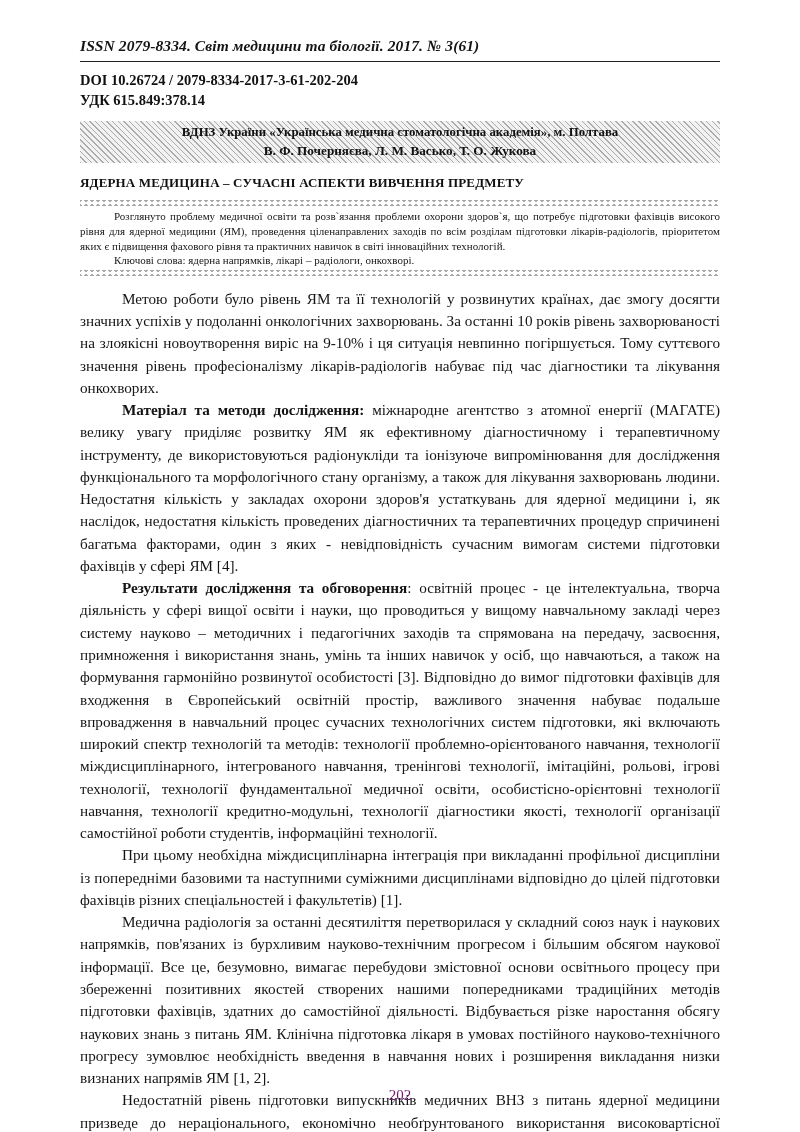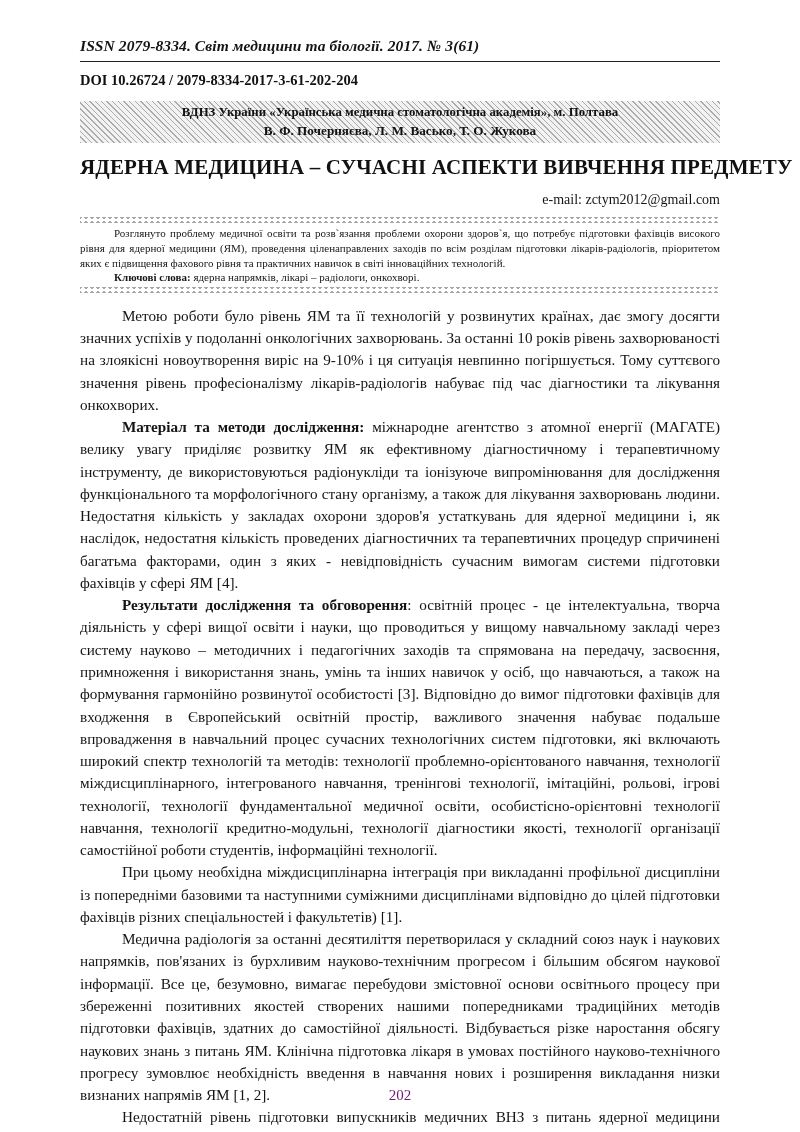--- a/index.html
+++ b/index.html
@@ -67,23 +67,23 @@
         rgba(255,255,255,0) 4px
       );
     background-color: #f2f2f2;
   }
   .author-band .line { white-space: nowrap; }
   .author-band .affil { font-size: 12.8px; }
 
   
   .article-title {
     margin-top: 12px;
-    text-align: right;
+    text-align: left;
     font-weight: bold;
-    font-size: 21px;
+    font-size: 13px;
     letter-spacing: 0.15px;
     color: #111;
     white-space: nowrap;
   }
 
   
   .email-line {
     margin-top: 12px;
     text-align: right;
     font-size: 14px;
@@ -111,21 +111,21 @@
     font-size: 11px;
     line-height: 1.33;
     text-align: justify;
     color: #171717;
     padding: 3px 0 2px 0;
   }
   .abstract-body p {
     margin: 0;
     text-indent: 34px;
   }
-  .abstract-body .kw { font-weight: bold; }
+  .abstract-body .kw { font-weight: normal; }
 
   
   .body-text {
     margin-top: 12px;
     font-size: 15.2px;
     line-height: 1.465;
     text-align: justify;
     color: #141414;
     -webkit-hyphens: none;
     hyphens: none;
@@ -150,30 +150,30 @@
 </head>
 <body>
 
 <div class="page">
 
   <div class="running-head">ISSN 2079-8334. Світ медицини та біології. 2017. № 3(61)</div>
   <hr class="head-rule">
 
   <div class="ident-block">
     <div>DOI 10.26724 / 2079-8334-2017-3-61-202-204</div>
+    <div>УДК 615.849:378.14</div>
   </div>
 
   <div class="author-band">
     <div class="line affil">ВДНЗ України «Українська медична стоматологічна академія», м. Полтава</div>
     <div class="line">В. Ф. Почерняєва, Л. М. Васько, Т. О. Жукова</div>
   </div>
 
   <div class="article-title">ЯДЕРНА МЕДИЦИНА – СУЧАСНІ АСПЕКТИ ВИВЧЕННЯ ПРЕДМЕТУ</div>
 
-  <div class="email-line">e-mail: zctym2012@gmail.com</div>
 
   <div class="abstract-block">
     <div class="zigzag"></div>
     <div class="abstract-body">
       <p>
         <span>Розглянуто проблему медичної освіти та розв`язання проблеми охорони здоров`я, що потребує підготовки фахівців високого рівня для ядерної медицини (ЯМ), проведення ціленаправлених заходів по всім розділам підготовки лікарів-радіологів, пріоритетом яких є підвищення фахового рівня та практичних навичок в світі інноваційних технологій.</span>
       </p>
       <p>
         <span class="kw">Ключові слова:</span><span> ядерна напрямків, лікарі – радіологи, онкохворі.</span>
       </p>

